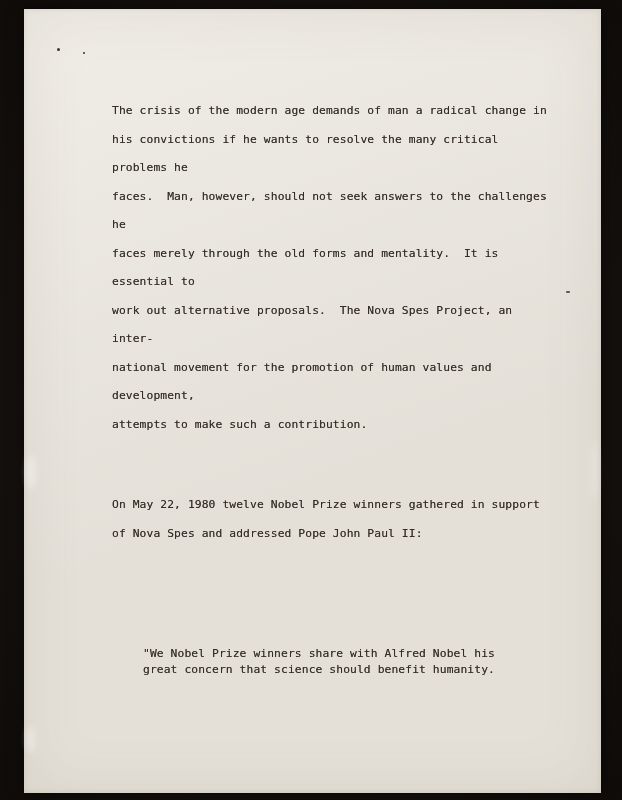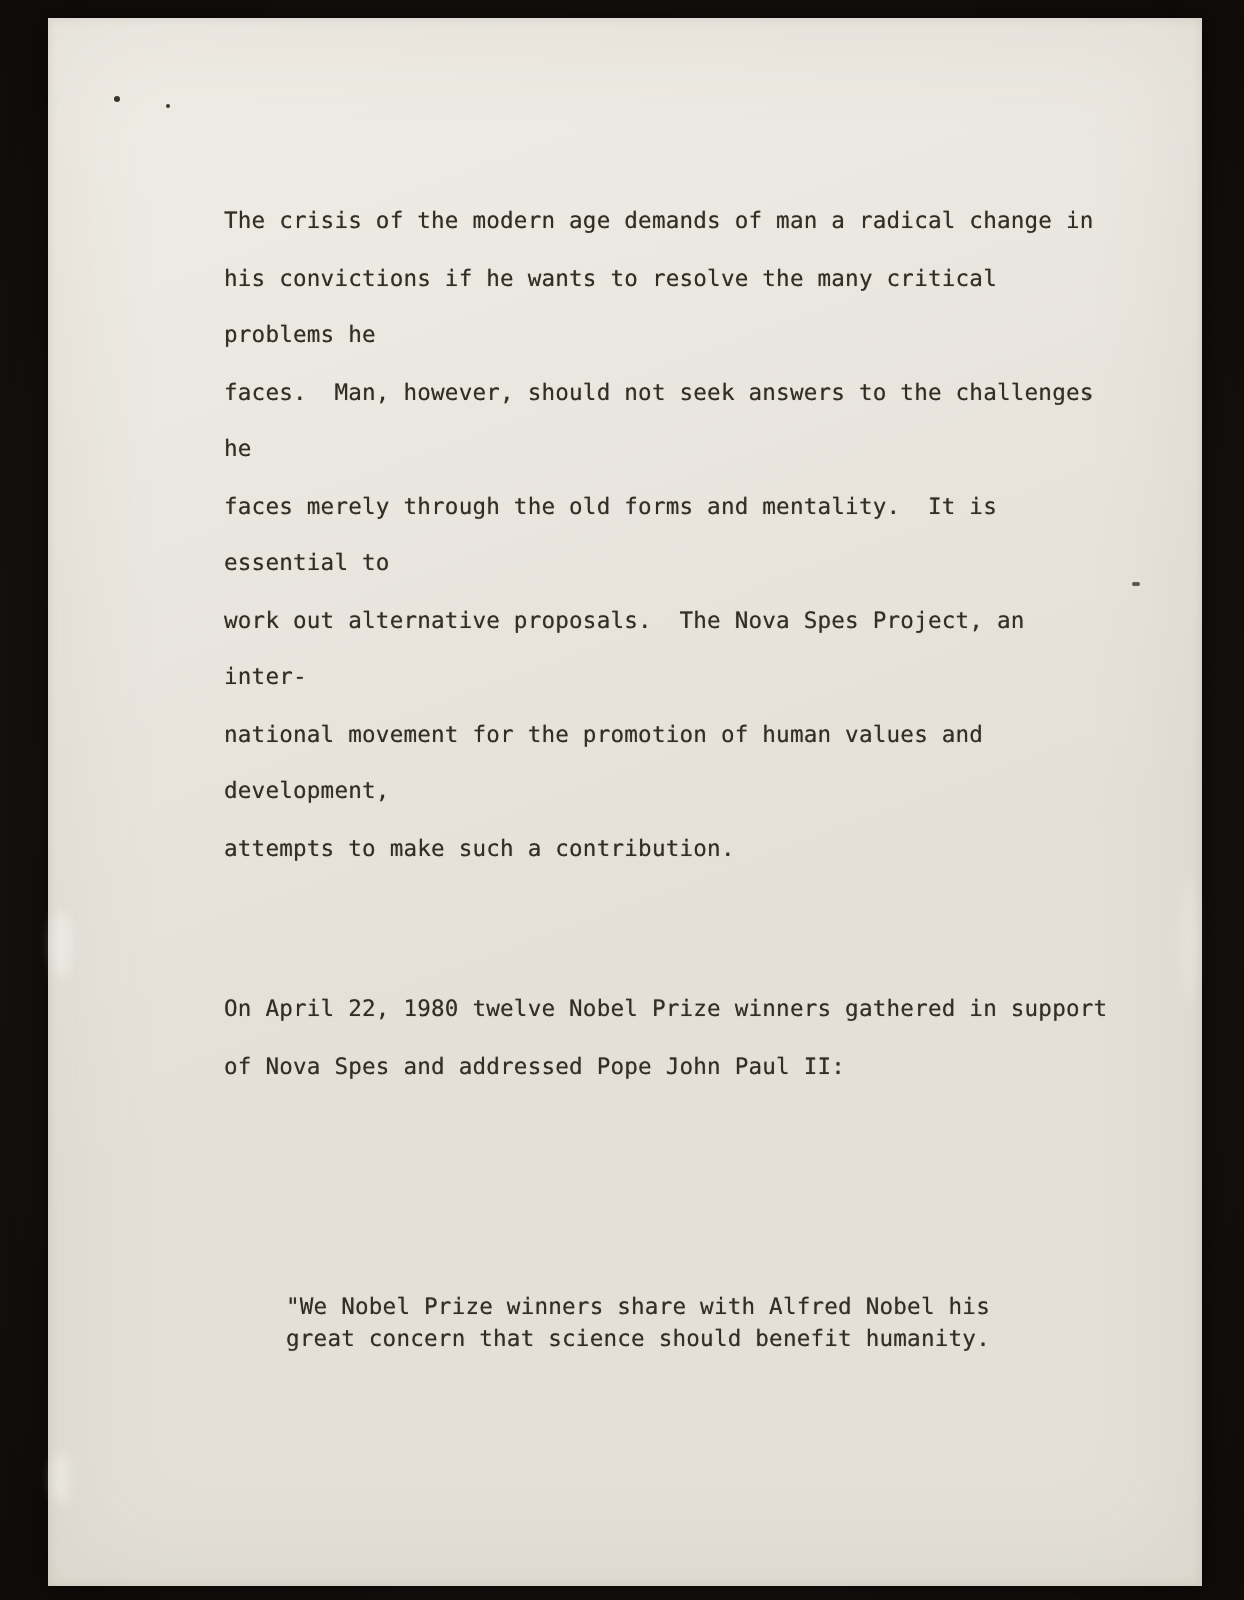--- a/index.html
+++ b/index.html
@@ -95,21 +95,21 @@
 
     <div class="text-area">
       <div class="body-para">The crisis of the modern age demands of man a radical change in
 his convictions if he wants to resolve the many critical problems he
 faces.  Man, however, should not seek answers to the challenges he
 faces merely through the old forms and mentality.  It is essential to
 work out alternative proposals.  The Nova Spes Project, an inter-
 national movement for the promotion of human values and development,
 attempts to make such a contribution.</div>
 
-      <div class="body-para">On April 22, 1980 twelve Nobel Prize winners gathered in support
+      <div class="body-para">On May 22, 1980 twelve Nobel Prize winners gathered in support
 of Nova Spes and addressed Pope John Paul II:</div>
 
       <div class="quote-group">
         <div class="quote-para">"We Nobel Prize winners share with Alfred Nobel his
 great concern that science should benefit humanity.</div>
         
         
         
       </div>
 

